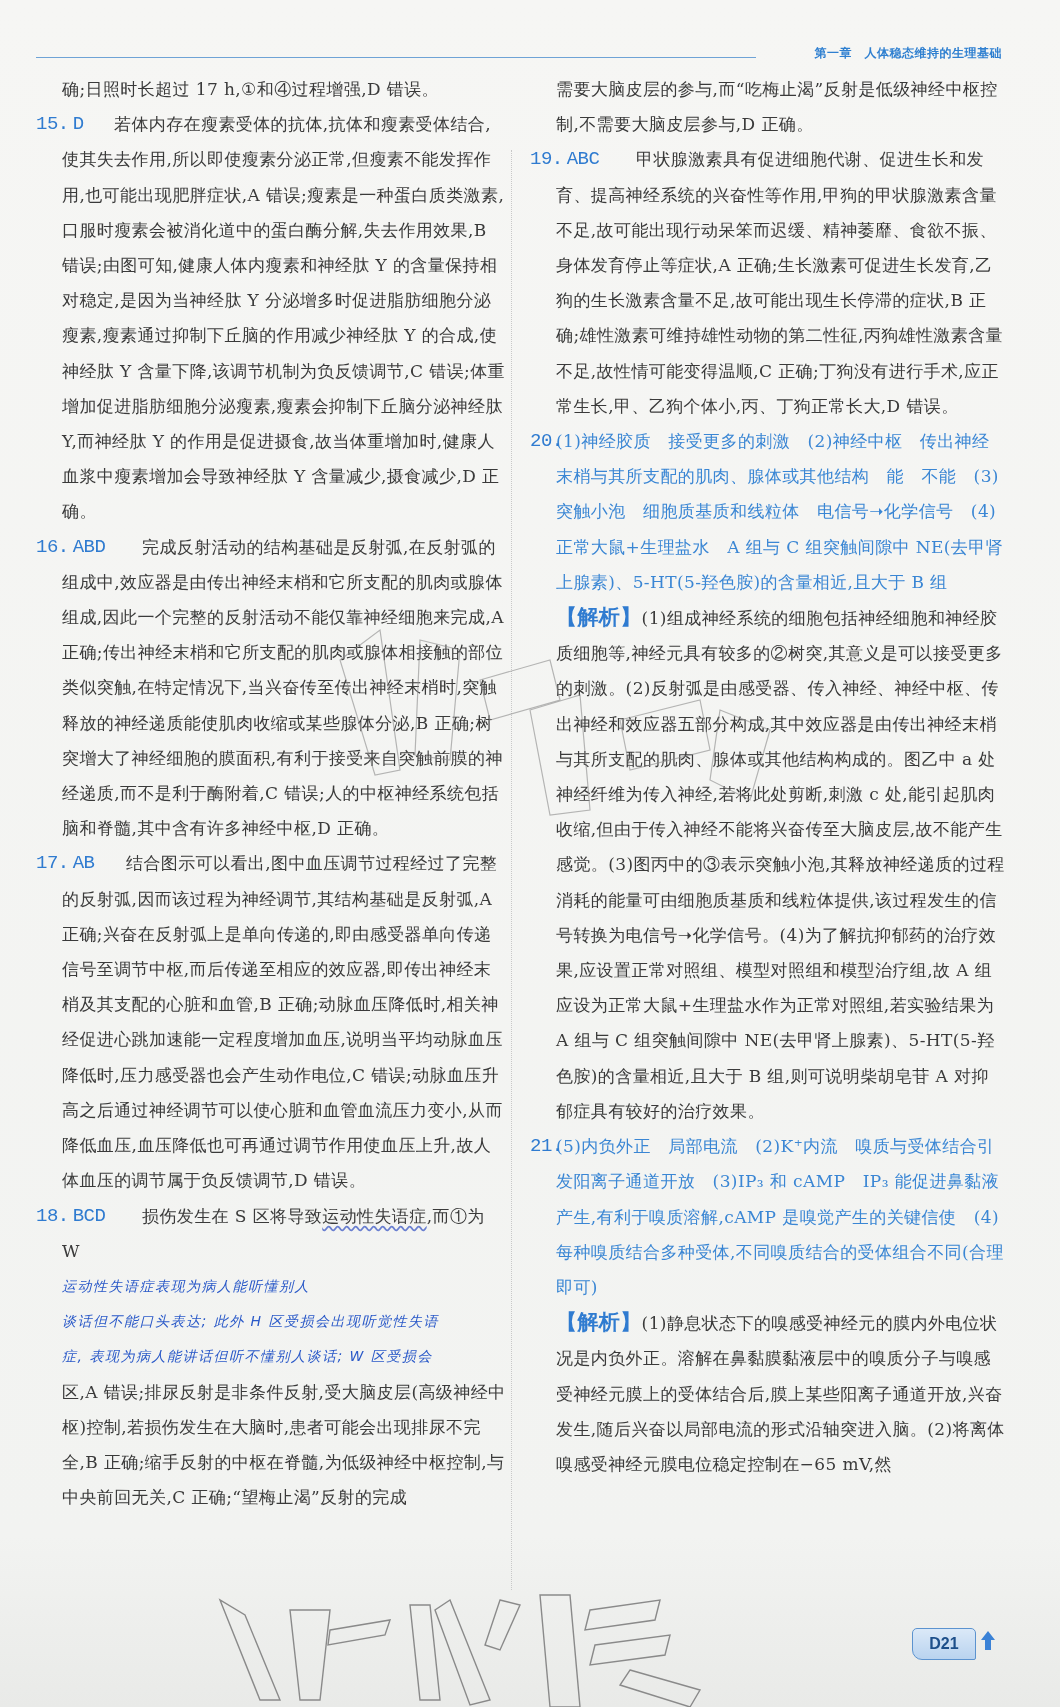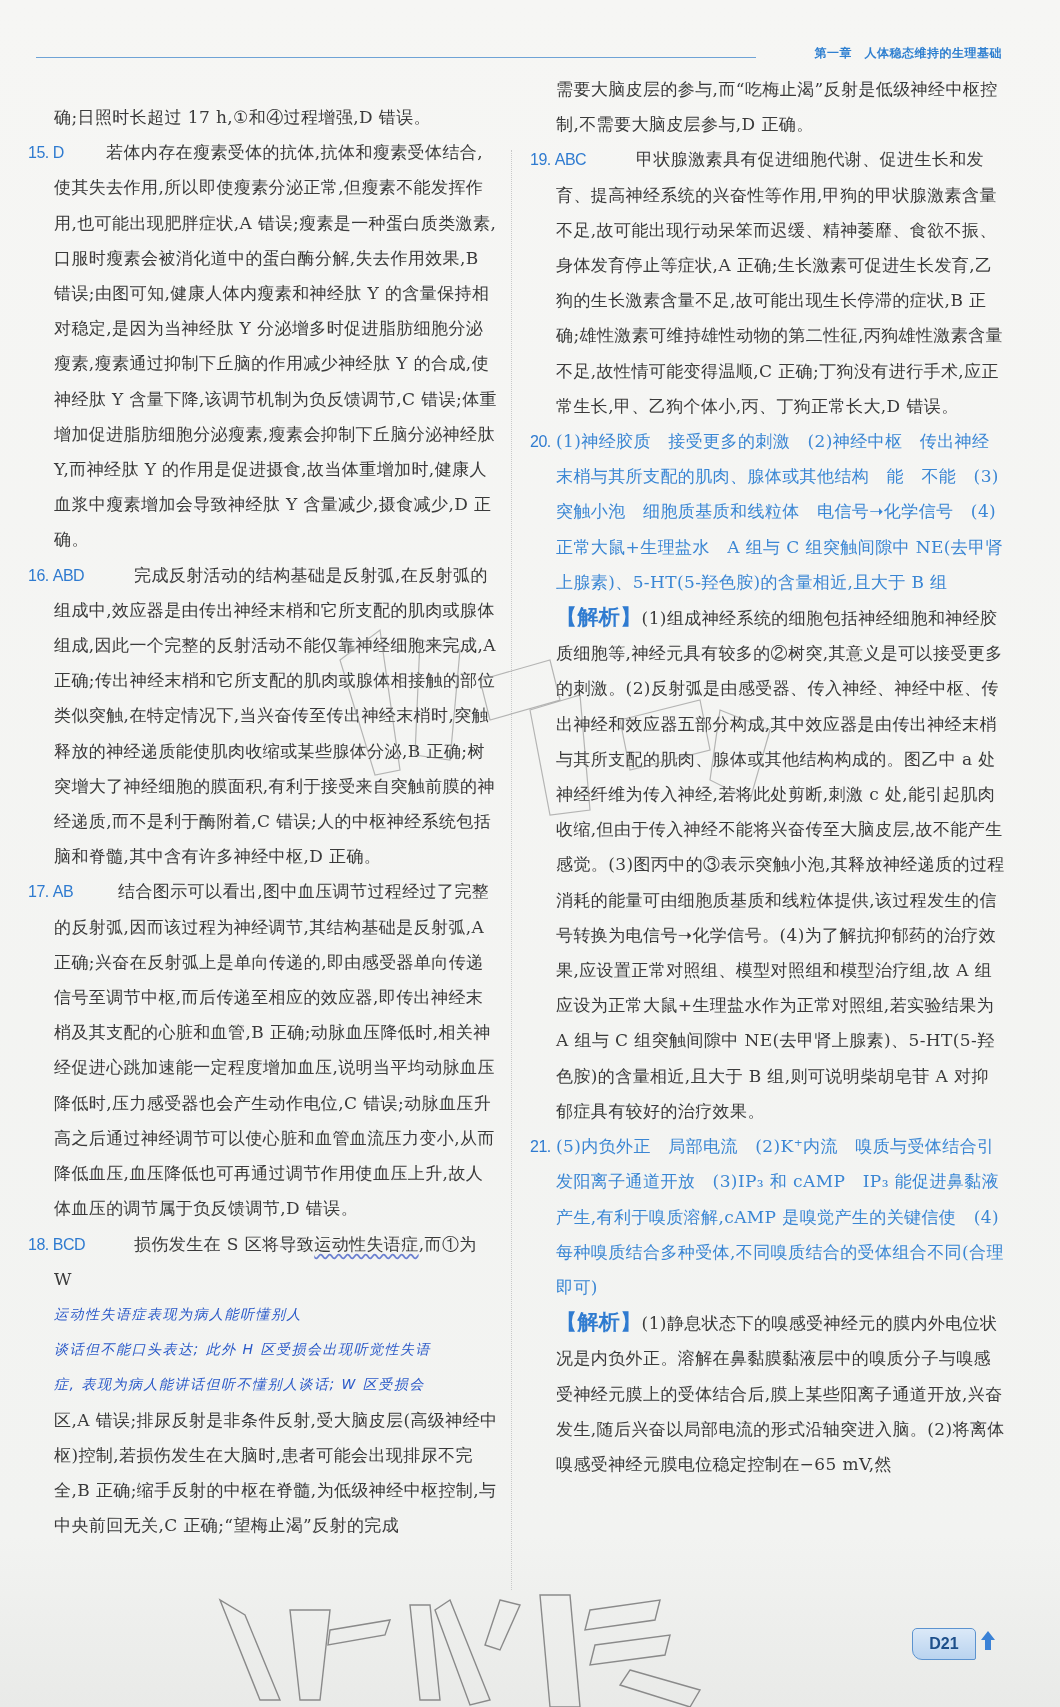--- a/index.html
+++ b/index.html
@@ -22,31 +22,31 @@
     position: absolute; right: 58px; top: 45px;
     font-family: "DejaVu Sans", "Liberation Sans", sans-serif;
     font-weight: bold; font-size: 12px; color: #2e7fd0; letter-spacing: 0.5px;
     white-space: pre;
   }
   .col {
     position: absolute; top: 72px; width: 460px;
     font-size: 17px; line-height: 35.2px;
     letter-spacing: 0.4px;
   }
-  .col-left { left: 28px; width: 472px; margin-top: 28px; }
+  .col-left { left: 36px; width: 472px; }
   .col-right { left: 530px; width: 476px; }
   .divider {
     position: absolute; left: 511px; top: 150px; height: 1440px; width: 0;
     border-left: 1.5px dotted #c8c8c8;
   }
   .q { position: relative; padding-left: 26px; }
   .q .num {
     position: absolute; left: 0; top: 0;
-    font-family: Liberation Sans, sans-serif;
-    font-size: 16px; color: #2f7bd0; letter-spacing: -0.5px;
+    font-family: Liberation Mono, monospace;
+    font-size: 19px; color: #2f7bd0; letter-spacing: -0.5px;
   }
   .para { display: block; }
   .indent { padding-left: 26px; }
   .blue { color: #3a86d4; }
   .analysis-tag { color: #2f7bd0; font-weight: bold; font-family: "DejaVu Sans", sans-serif; font-size: 21px; }
   .hand {
     color: #2a59c8; font-style: italic;
     font-family: "DejaVu Sans", "Liberation Sans", sans-serif;
     font-size: 14px; letter-spacing: 1.5px;
   }

